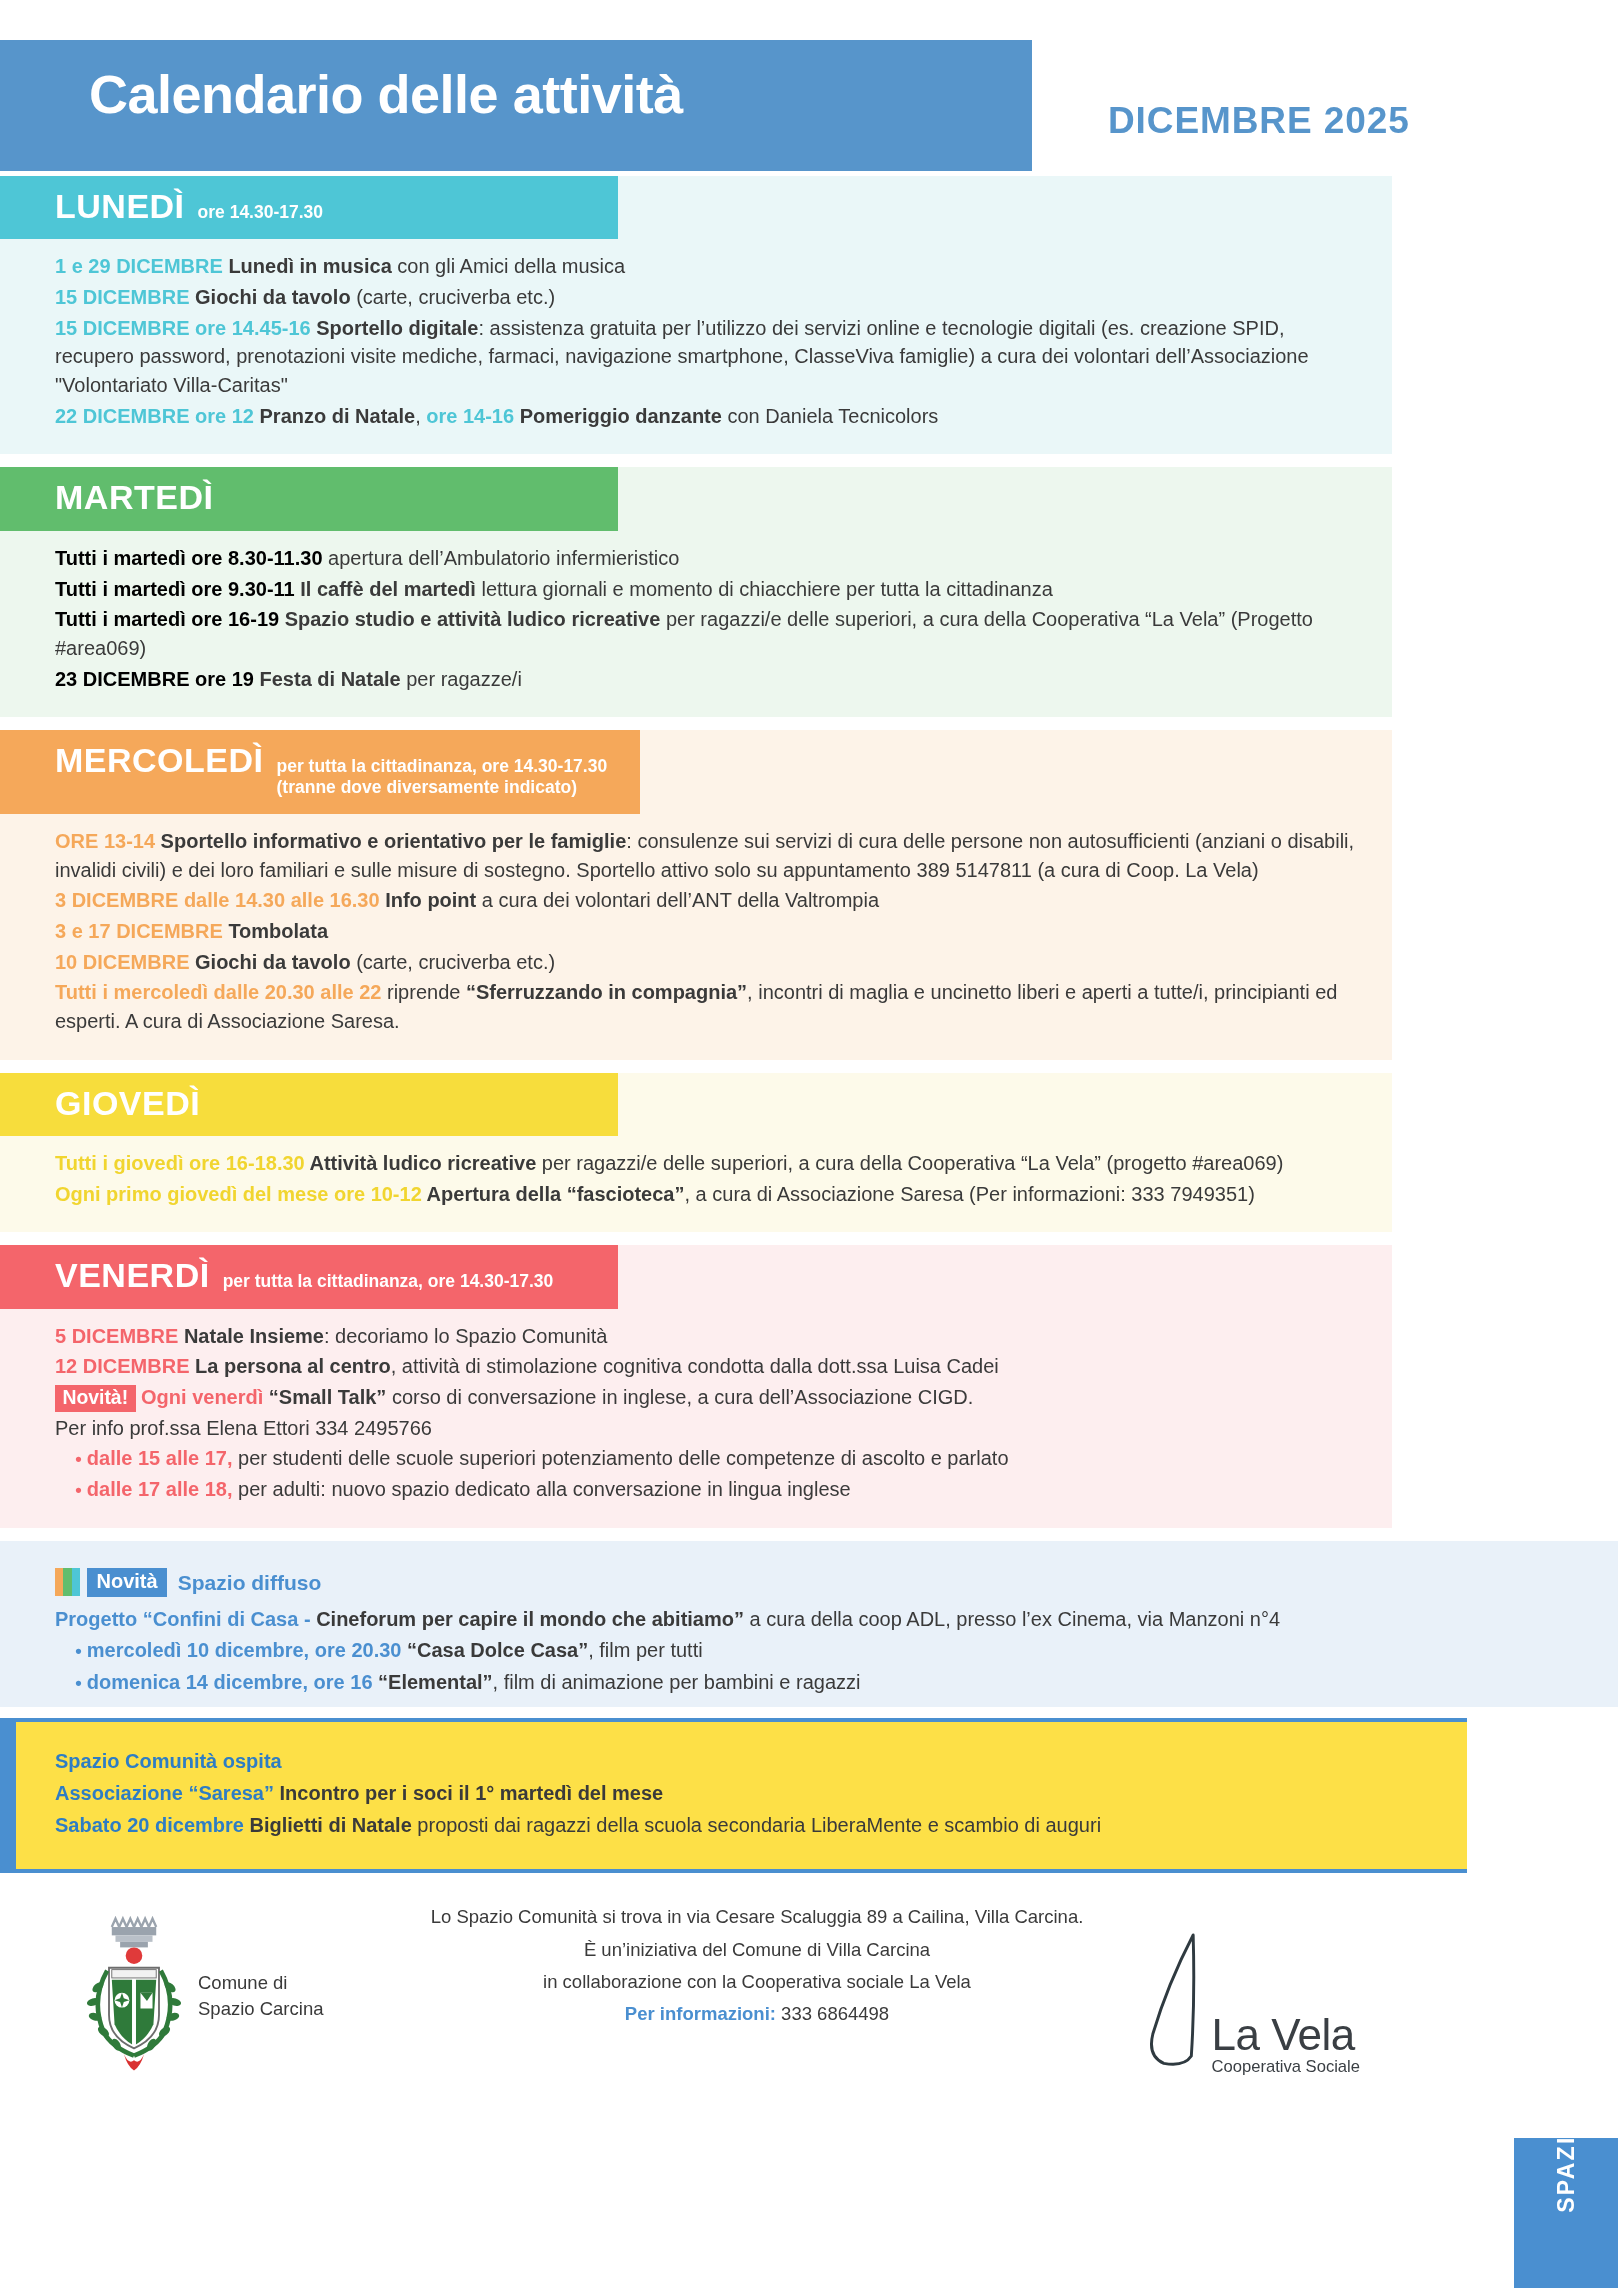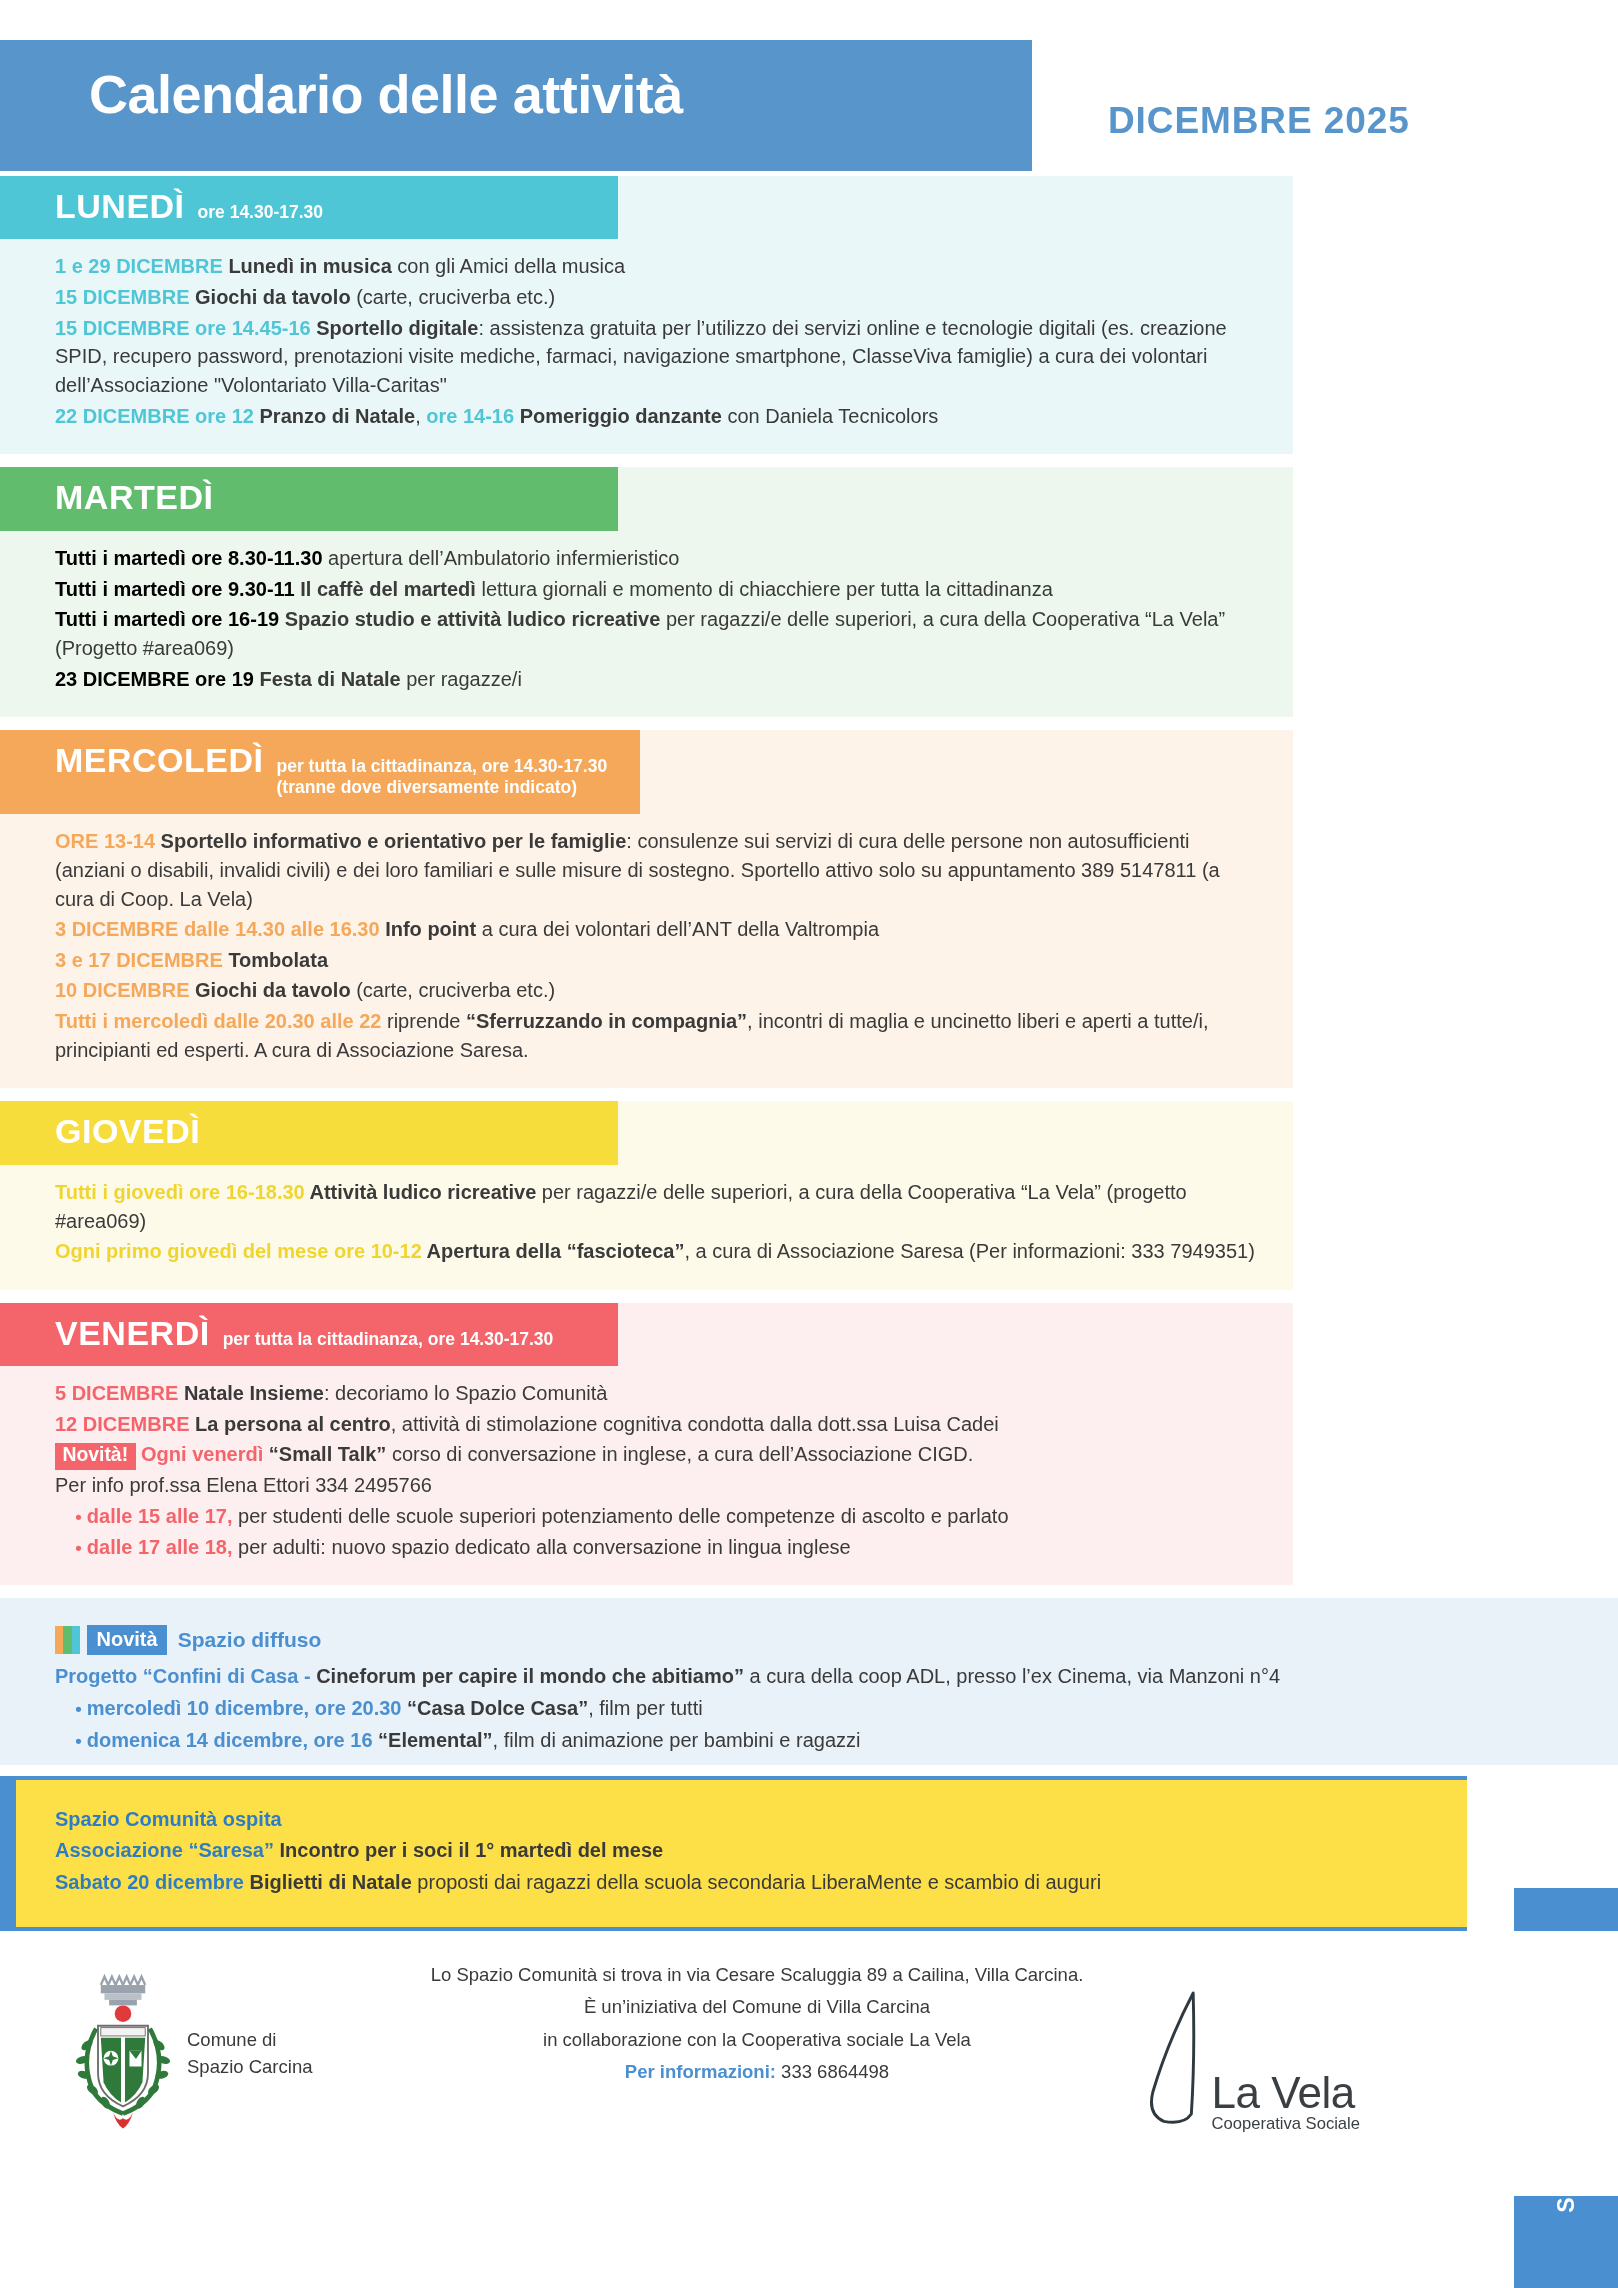--- a/index.html
+++ b/index.html
@@ -42,21 +42,21 @@
     left: 1108px; top: 100px;
     font-size: 37px;
     font-weight: bold;
     color: #5795cb;
     letter-spacing: 0.9px;
   }
 
   
   .day-section {
     position: relative;
-    width: 1293px;
+    width: 1392px;
     box-sizing: border-box;
   }
   .day-header {
     display: inline-block;
     padding: 13px 33px 14.8px 55px;
     box-sizing: border-box;
     min-width: 618px;
     position: relative;
   }
   .day-header-inner {
@@ -211,21 +211,21 @@
     top: 28px;
     text-align: center;
     font-size: 18.5px;
     line-height: 1.75;
     color: #3a3a3a;
   }
   .footer-text .info-lead { color: #4a8fd0; font-weight: bold; }
 
   .logo-comune {
     position: absolute;
-    left: 72px; top: 42px;
+    left: 83px; top: 42px;
     display: flex;
     align-items: center;
     gap: 13px;
   }
   .comune-label {
     font-size: 18.5px;
     line-height: 1.45;
     color: #3a3a3a;
   }
   .logo-lavela {

